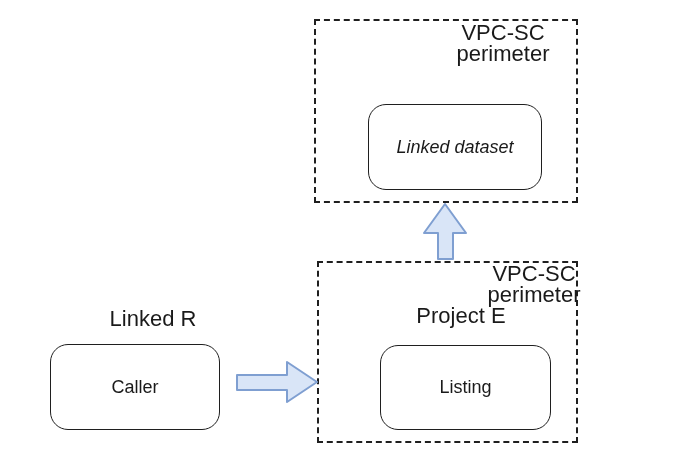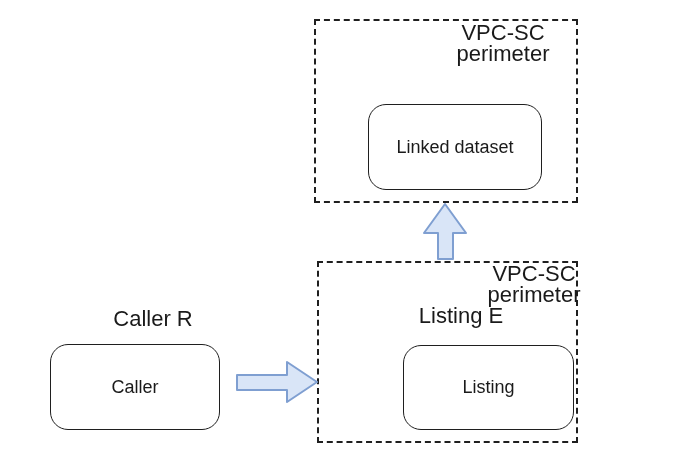--- a/index.html
+++ b/index.html
@@ -47,22 +47,22 @@
     position: absolute;
     border: 1.5px solid var(--line);
     border-radius: 18px;
     background: var(--background);
     display: flex;
     align-items: center;
     justify-content: center;
     font-size: 18px;
     text-align: center;
   }
-  .node-linked-dataset { left: 368px; top: 104px; width: 174px; height: 86px; }
-  .node-listing        { left: 403px; top: 345px; width: 171px; height: 85px; }
+  .node-linked-dataset { left: 368px; top: 104px; width: 174px; height: 86px; font-style: italic; }
+  .node-listing        { left: 380px; top: 345px; width: 171px; height: 85px; }
   .node-caller         { left: 50px;  top: 344px; width: 170px; height: 86px; }
   .arrow { position: absolute; }
   .arrow-right { left: 236px; top: 361px; }
   .arrow-up    { left: 423px; top: 203px; }
   .arrow polygon {
     fill: var(--arrow-fill);
     stroke: var(--arrow-stroke);
     stroke-width: 2;
     stroke-linejoin: round;
   }
@@ -79,26 +79,26 @@
   </div>
   <div class="node node-linked-dataset">
     <span>Linked dataset</span>
   </div>
 
   <div class="perimeter perimeter-bottom"></div>
   <div class="label vpc-label-bottom">
     <div>VPC-SC</div>
     <div>perimeter</div>
   </div>
-  <div class="label project-e-label">Listing E</div>
+  <div class="label project-e-label">Project E</div>
   <div class="node node-listing">
     <span>Listing</span>
   </div>
 
-  <div class="label project-r-label">Caller R</div>
+  <div class="label project-r-label">Linked R</div>
   <div class="node node-caller">
     <span>Caller</span>
   </div>
 
   <svg class="arrow arrow-right" width="82" height="42" viewBox="0 0 82 42">
     <polygon points="1,14 51,14 51,1 81,21 51,41 51,29 1,29"></polygon>
   </svg>
 
   <svg class="arrow arrow-up" width="44" height="57" viewBox="0 0 44 57">
     <polygon points="22,1 43,30 30,30 30,56 15,56 15,30 1,30"></polygon>

